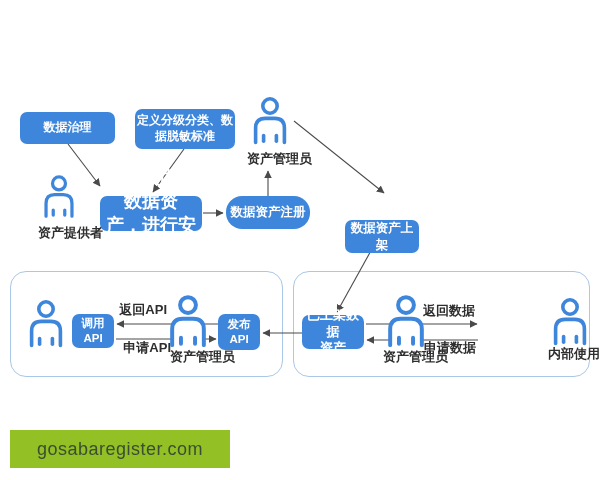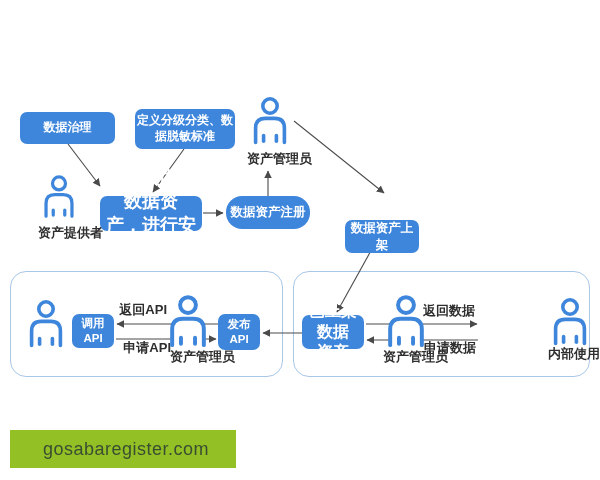--- a/index.html
+++ b/index.html
@@ -28,21 +28,21 @@
   .person-icon svg{width:100%;height:100%;display:block;}
   .plabel,.alabel{
     position:absolute;color:var(--label);font-size:13px;font-weight:600;
     text-align:right;z-index:3;line-height:1.1;
   }
   #arrows{position:absolute;left:0;top:0;z-index:2;}
   .node{z-index:3;}
   #banner{
     position:absolute;left:10px;top:430px;width:220px;height:38px;
     background:var(--banner-bg);display:flex;align-items:center;justify-content:center;
-    color:var(--banner-text);font-size:18px;letter-spacing:.5px;z-index:4;padding-left:6px;
+    color:var(--banner-text);font-size:18px;letter-spacing:.5px;z-index:4;
   }
 </style>
 </head>
 <body>
 
 <div id="stage">
 
   <div class="group" style="left:10px;top:271px;width:273px;height:106px;"></div>
   <div class="group" style="left:293px;top:271px;width:297px;height:106px;"></div>
 
@@ -116,21 +116,21 @@
         <path d="M14 116 L14 80 Q14 56 38 56 L62 56 Q86 56 86 80 L86 116" fill="#fff" stroke="#3e86db" stroke-width="9" stroke-linecap="round"></path>
         <line x1="34" y1="99" x2="34" y2="113" stroke="#3e86db" stroke-width="9" stroke-linecap="round"></line>
         <line x1="66" y1="99" x2="66" y2="113" stroke="#3e86db" stroke-width="9" stroke-linecap="round"></line>
       </svg>
     </div>
   <div class="plabel" style="left:145px;top:350px;width:90px;">资产管理员</div>
 
   <div class="bluebox node" style="left:218px;top:314px;width:42px;height:36px;font-size:11.5px;">发布
 API</div>
 
-  <div class="bluebox node" style="left:302px;top:315px;width:62px;height:34px;font-size:16px;">已上架数据
+  <div class="bluebox node" style="left:302px;top:315px;width:62px;height:34px;font-size:13px;">已上架数据
 资产</div>
 
   <div class="person-icon" style="left:384px;top:292px;width:44px;height:57px;">
       <svg viewBox="0 0 100 120" xmlns="http://www.w3.org/2000/svg">
         <circle cx="50" cy="25" r="18" fill="#fff" stroke="#3e86db" stroke-width="9"></circle>
         <path d="M14 116 L14 80 Q14 56 38 56 L62 56 Q86 56 86 80 L86 116" fill="#fff" stroke="#3e86db" stroke-width="9" stroke-linecap="round"></path>
         <line x1="34" y1="99" x2="34" y2="113" stroke="#3e86db" stroke-width="9" stroke-linecap="round"></line>
         <line x1="66" y1="99" x2="66" y2="113" stroke="#3e86db" stroke-width="9" stroke-linecap="round"></line>
       </svg>
     </div>

